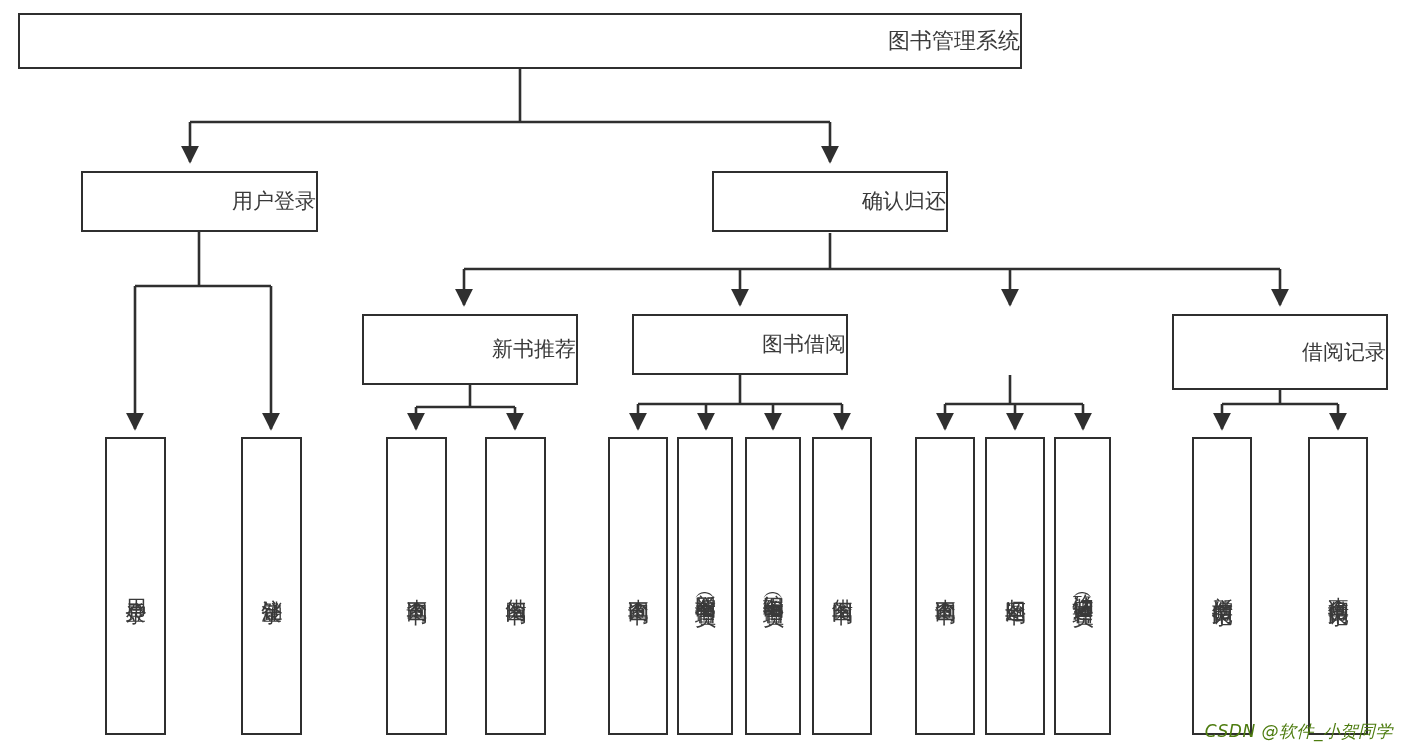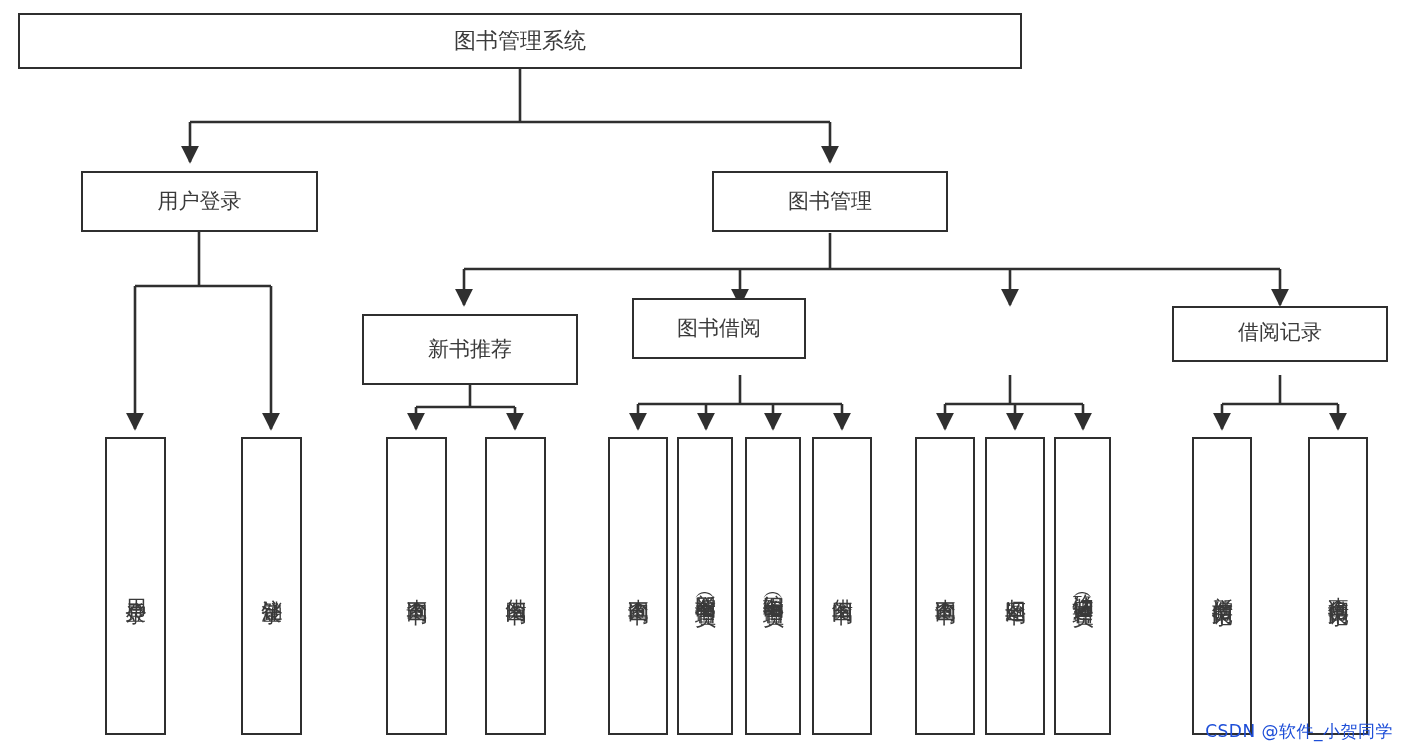--- a/index.html
+++ b/index.html
@@ -27,21 +27,21 @@
     height: 747px;
     pointer-events: none;
   }
   .node {
     position: absolute;
     box-sizing: border-box;
     border: 2.2px solid #2f2f2f;
     background: #ffffff;
     display: flex;
     align-items: center;
-    justify-content: center;
+    justify-content: flex-end;
     overflow: hidden;
   }
   .node-label {
     color: #3a3a3a;
     text-align: center;
     line-height: 1.08;
     white-space: nowrap;
   }
   .node.horizontal .node-label {
     font-size: 21px;
@@ -57,24 +57,25 @@
     letter-spacing: 2px;
     line-height: 1;
     white-space: nowrap;
   }
   .node.level-1 .node-label { font-size: 22px; }
   #watermark {
     position: absolute;
     right: 12px;
     bottom: 4px;
     font-size: 17px;
-    color: #1d4ed8;
+    color: #4d7c0f;
     letter-spacing: 0.5px;
     white-space: nowrap;
     pointer-events: none;
+    font-style: italic;
   }
 </style>
 </head>
 <body>
 
 <div id="diagram-root">
 
   <svg id="connectors" viewBox="0 0 1405 747" xmlns="http://www.w3.org/2000/svg">
     <defs>
       <marker id="arrow" viewBox="0 0 10 10" refX="9" refY="5" markerWidth="7" markerHeight="7" orient="auto-start-reverse">
@@ -131,33 +132,33 @@
 
   <div class="node horizontal level-1" style="left:18px; top:13px; width:1004px; height:56px;">
     <span class="node-label">图书管理系统</span>
   </div>
 
   <div class="node horizontal level-2" style="left:81px; top:171px; width:237px; height:61px;">
     <span class="node-label">用户登录</span>
   </div>
 
   <div class="node horizontal level-2" style="left:712px; top:171px; width:236px; height:61px;">
-    <span class="node-label">图书管理</span>
+    <span class="node-label">确认归还</span>
   </div>
 
   <div class="node horizontal level-3" style="left:362px; top:314px; width:216px; height:71px;">
     <span class="node-label">新书推荐</span>
   </div>
 
-  <div class="node horizontal level-3" style="left:632px; top:298px; width:174px; height:61px;">
+  <div class="node horizontal level-3" style="left:632px; top:314px; width:216px; height:61px;">
     <span class="node-label">图书借阅</span>
   </div>
 
 
-  <div class="node horizontal level-3" style="left:1172px; top:306px; width:216px; height:56px;font-family:Liberation Mono, monospace;">
+  <div class="node horizontal level-3" style="left:1172px; top:314px; width:216px; height:76px;">
     <span class="node-label">借阅记录</span>
   </div>
 
   <div class="node vertical leaf" style="left:105px; top:437px; width:61px; height:298px;">
     <span class="node-label">用户登录</span>
   </div>
 
   <div class="node vertical leaf" style="left:241px; top:437px; width:61px; height:298px;">
     <span class="node-label">注销登录</span>
   </div>

